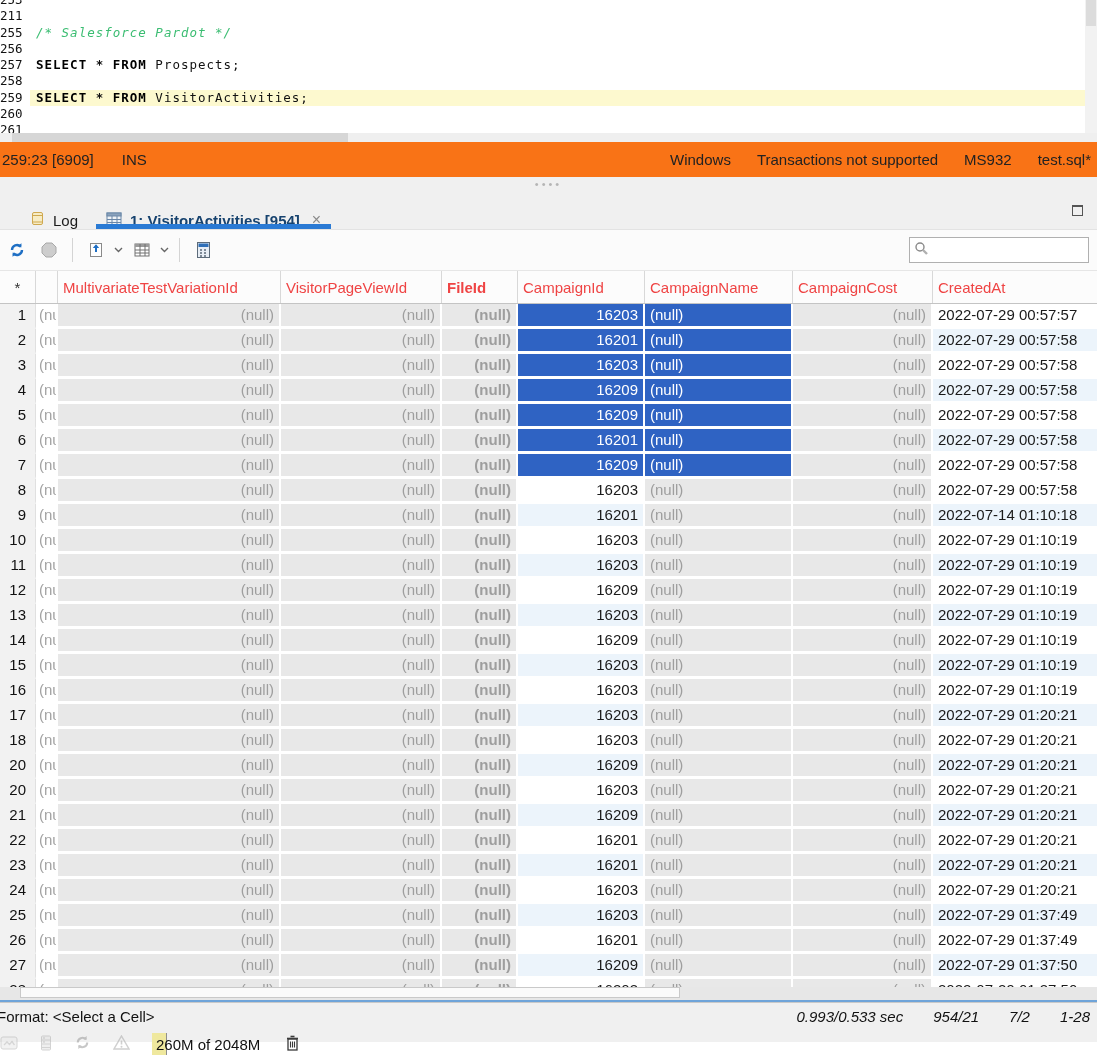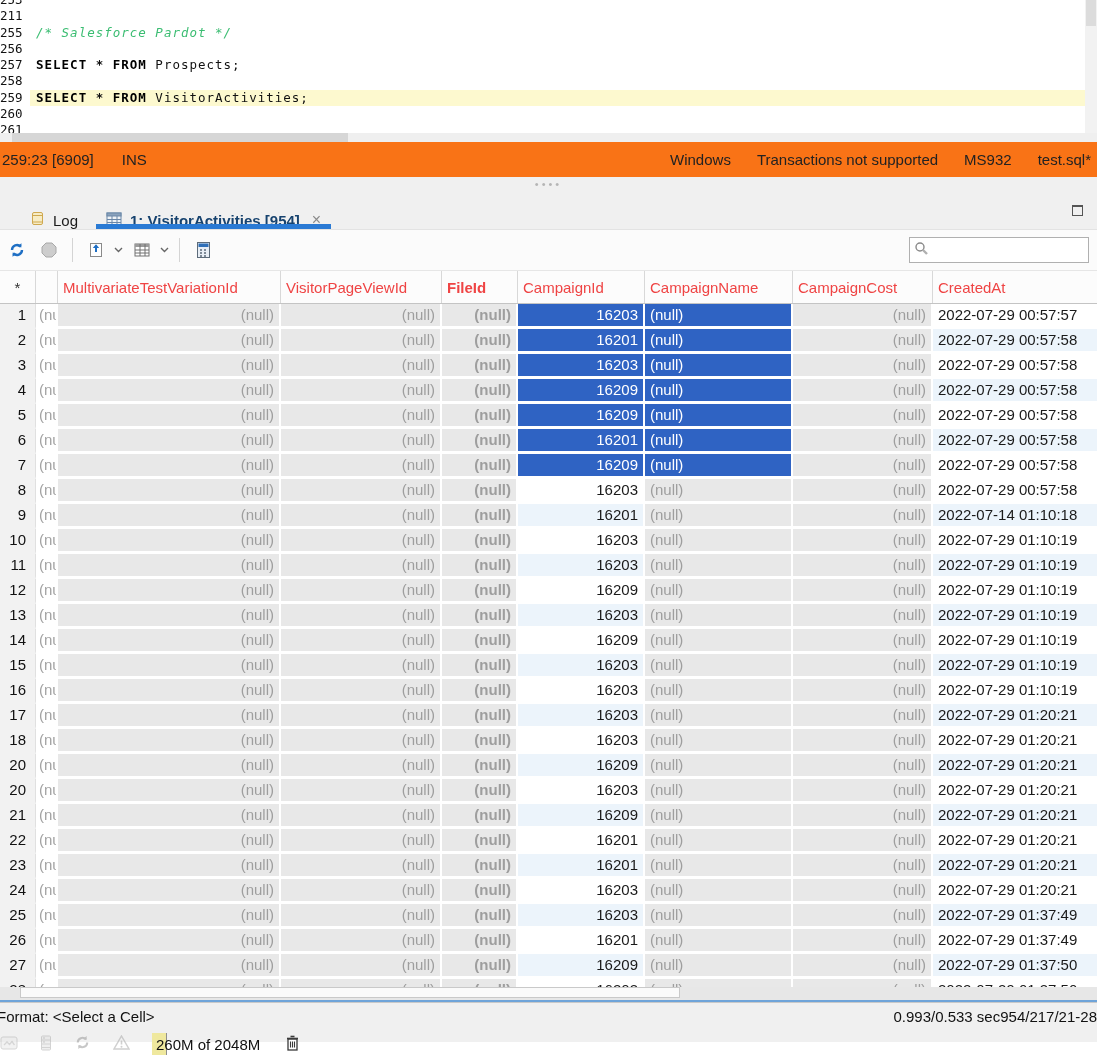--- a/index.html
+++ b/index.html
@@ -86,21 +86,21 @@
   .grid-hscroll{height:13px;background:#e7e7e7;position:relative;}
   .grid-hthumb{position:absolute;left:20px;top:0;height:11px;width:660px;background:#fafafa;
                border:1px solid #c9c9c9;box-sizing:border-box;}
   .grid-accent{height:2px;background:#6fa4d9;}
 
   
   .statusbar-bottom{height:40px;background:#f0f0f0;border-top:1px solid #c9c9c9;
                     box-sizing:border-box;font-size:15px;color:#111;}
   .sb-row1{height:27px;display:flex;align-items:center;}
   .sb-format{padding-left:0px;margin-left:-3px;}
-  .sb-stats{margin-left:auto;display:flex;padding-right:0;}
+  .sb-stats{margin-left:auto;display:flex;gap:30px;padding-right:7px;font-style:italic;}
   .sb-row2{height:28px;display:flex;align-items:center;justify-content:flex-start;gap:22px;
            padding-right:12px;}
   .mem-gauge{position:relative;height:22px;display:flex;align-items:center;padding:0 4px;}
   .mem-fill{position:absolute;left:0;top:0;bottom:0;width:14px;background:#efe89e;
             border-right:1px solid #8f8f8f;}
   .mem-text{position:relative;}
   .dimmed{opacity:.55;}
 </style>
 </head>
 <body>

